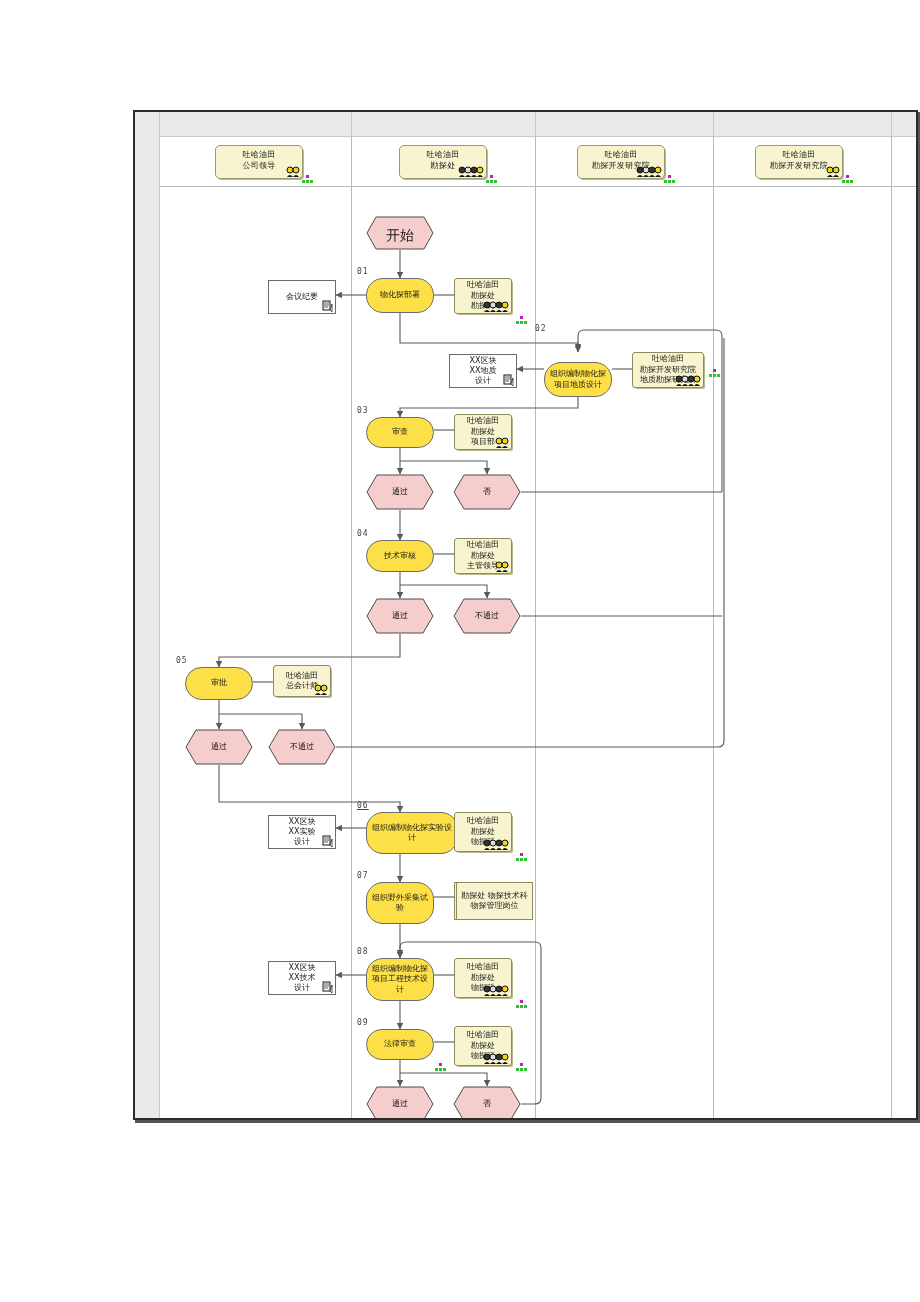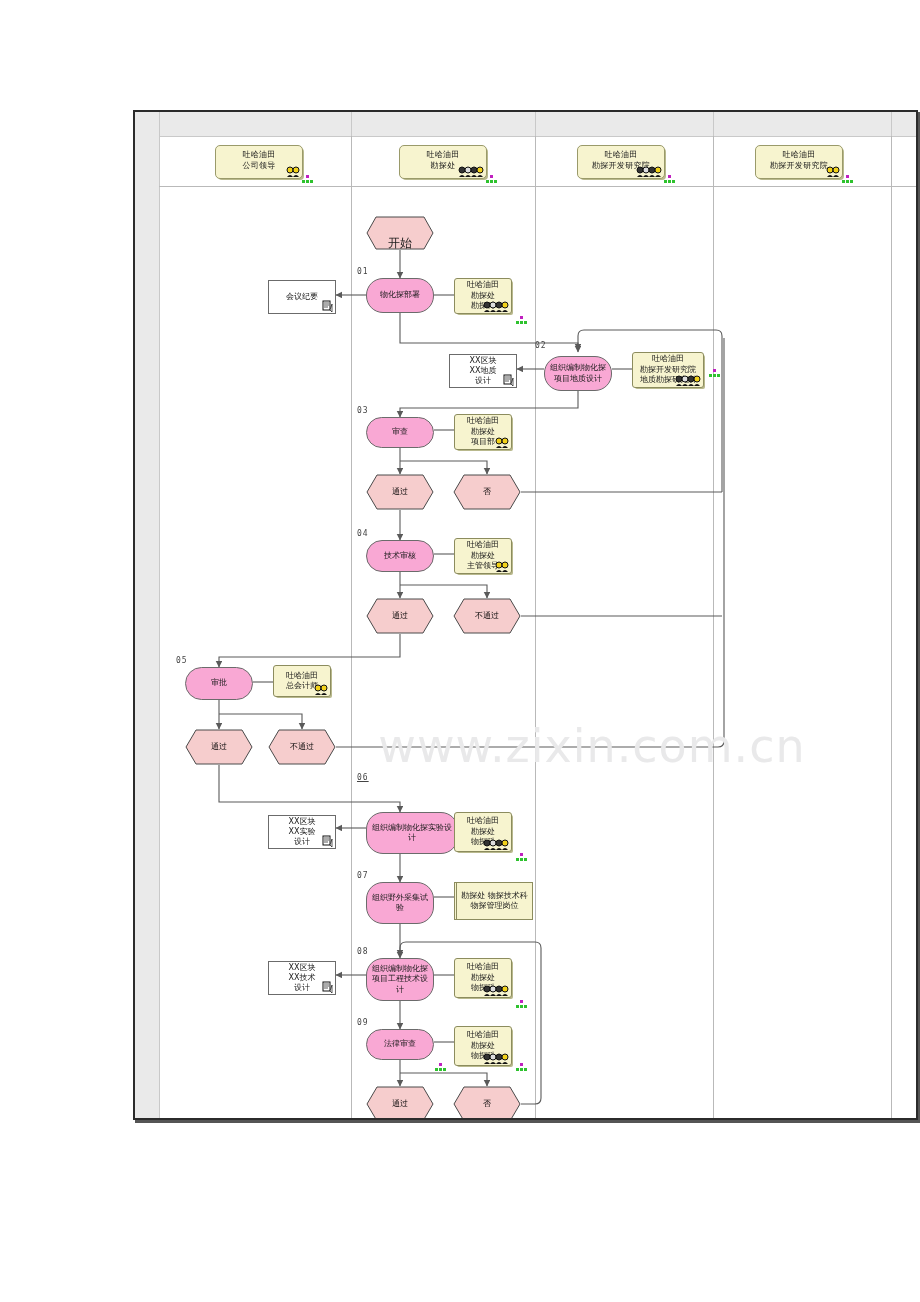--- a/index.html
+++ b/index.html
@@ -25,21 +25,21 @@
 
   
   .rolehdr{position:absolute;width:88px;height:34px;background:#f7f4cf;
       border:1px solid #9a9a6a;border-radius:5px;box-sizing:border-box;
       box-shadow:2px 2px 0 -1px #b9b98d;}
   .rolehdr .txt{position:absolute;left:0;right:0;top:4px;text-align:center;
       font-size:8px;line-height:10.5px;color:#1a1a1a;letter-spacing:.3px;}
 
   
   .node{position:absolute;box-sizing:border-box;}
-  .proc{background:#f9a8d4;border:1px solid #6b6b6b;border-radius:17px;
+  .proc{background:#fde047;border:1px solid #6b6b6b;border-radius:17px;
       display:flex;align-items:center;justify-content:center;text-align:center;
       font-size:8px;line-height:10.5px;color:#1a1a1a;padding:1px 3px;}
   .hexwrap{position:absolute;}
   .doc{background:#ffffff;border:1px solid #6b6b6b;display:flex;align-items:center;
       justify-content:center;text-align:center;font-size:8px;line-height:10px;
       color:#1a1a1a;padding:16px;position:absolute;box-sizing:border-box;}
   .role{background:#f7f4cf;border:1px solid #8c8c5e;position:absolute;box-sizing:border-box;
       display:flex;align-items:center;justify-content:center;text-align:center;
       font-size:8px;line-height:10.5px;color:#1a1a1a;padding:1px 3px;
       box-shadow:2px 2px 0 -1px #b9b98d;}
@@ -241,21 +241,21 @@
       <path d="M265,961 L352,961 L352,974" marker-end="url(#ah)"></path>
 
       <path d="M386,992 L400,992 Q406,992 406,986 L406,836 Q406,830 400,830 L271,830 Q265,830 265,836 L265,844" marker-end="url(#ah)"></path>
     </g>
   </svg>
 
   <div class="hexwrap" style="left:231px;top:104px;width:68px;height:34px;">
     <svg viewBox="0 0 68 34" style="position:absolute;left:0;top:0;width:68px;height:34px;">
       <polygon points="10,1 58,1 67,17 58,33 10,33 1,17" fill="#f6cdcd" stroke="#4a4a4a" stroke-width="1"></polygon>
     </svg>
-    <div style="position:absolute;left:0;top:11px;width:68px;text-align:center;font-size:12px;color:#1a1a1a;margin-top:8px;">开始</div>
+    <div style="position:absolute;left:0;top:11px;width:68px;text-align:center;font-size:14px;color:#1a1a1a;">开始</div>
   </div>
 
   <div class="stepno" style="left:222px;top:155px;">01</div>
   <div class="node proc" style="left:231px;top:166px;width:68px;height:35px;">物化探部署</div>
   <div class="doc" style="left:133px;top:168px;width:68px;height:31px;">
     <span>会议纪要</span>
     <svg class="fold" viewBox="0 0 11 12">
         <rect x="1" y="1" width="7" height="9" fill="#fff" stroke="#111"></rect>
         <path d="M2 3h5M2 5h5M2 7h4" stroke="#111" stroke-width=".7"></path>
         <path d="M8 10 L10 12 L10 4z" fill="#fff" stroke="#111" stroke-width=".7"></path>
@@ -278,22 +278,22 @@
         <path d="M19 11 q3-4 6 0z" fill="#111"></path>
     </svg>
   </div>
   <svg class="marker" style="left:381px;top:204px;" viewBox="0 0 11 11">
       <rect x="4" y="0" width="3" height="3" fill="#c020c0"></rect>
       <rect x="0" y="5" width="3" height="3" fill="#2ec22e"></rect>
       <rect x="4" y="5" width="3" height="3" fill="#2ec22e"></rect>
       <rect x="8" y="5" width="3" height="3" fill="#2ec22e"></rect>
     </svg>
 
-  <div class="stepno" style="left:400px;top:229px;">02</div>
-  <div class="node proc" style="left:409px;top:244px;width:68px;height:35px;">组织编制物化探项目地质设计</div>
+  <div class="stepno" style="left:400px;top:212px;">02</div>
+  <div class="node proc" style="left:409px;top:250px;width:68px;height:35px;">组织编制物化探项目地质设计</div>
   <div class="doc" style="left:314px;top:242px;width:68px;height:31px;">
     <span>XX区块XX地质设计</span>
     <svg class="fold" viewBox="0 0 11 12">
         <rect x="1" y="1" width="7" height="9" fill="#fff" stroke="#111"></rect>
         <path d="M2 3h5M2 5h5M2 7h4" stroke="#111" stroke-width=".7"></path>
         <path d="M8 10 L10 12 L10 4z" fill="#fff" stroke="#111" stroke-width=".7"></path>
       </svg>
   </div>
   <div class="role" style="left:497px;top:240px;width:72px;height:36px;border-radius:3px;">
     <div>
@@ -395,21 +395,21 @@
       </svg>
     <div style="position:absolute;left:0;top:12px;width:68px;text-align:center;font-size:8px;">通过</div>
   </div>
   <div class="hexwrap" style="left:133px;top:617px;width:68px;height:36px;">
     <svg viewBox="0 0 68 36" style="position:absolute;width:68px;height:36px;">
         <polygon points="11,1 57,1 67,18 57,35 11,35 1,18" fill="#f6cdcd" stroke="#4a4a4a"></polygon>
       </svg>
     <div style="position:absolute;left:0;top:12px;width:68px;text-align:center;font-size:8px;">不通过</div>
   </div>
 
-  <div class="stepno" style="left:222px;top:661px;text-decoration:underline;">06</div>
+  <div class="stepno" style="left:222px;top:689px;text-decoration:underline;">06</div>
   <div class="node proc" style="left:231px;top:700px;width:92px;height:42px;">组织编制物化探实验设计</div>
   <div class="doc" style="left:133px;top:703px;width:68px;height:31px;">
     <span>XX区块XX实验设计</span>
     <svg class="fold" viewBox="0 0 11 12">
         <rect x="1" y="1" width="7" height="9" fill="#fff" stroke="#111"></rect>
         <path d="M2 3h5M2 5h5M2 7h4" stroke="#111" stroke-width=".7"></path>
         <path d="M8 10 L10 12 L10 4z" fill="#fff" stroke="#111" stroke-width=".7"></path>
       </svg>
   </div>
   <div class="role" style="left:319px;top:700px;width:58px;height:40px;border-radius:3px;">
@@ -517,15 +517,14 @@
       </svg>
     <div style="position:absolute;left:0;top:12px;width:68px;text-align:center;font-size:8px;">通过</div>
   </div>
   <div class="hexwrap" style="left:318px;top:974px;width:68px;height:36px;">
     <svg viewBox="0 0 68 36" style="position:absolute;width:68px;height:36px;">
         <polygon points="11,1 57,1 67,18 57,35 11,35 1,18" fill="#f6cdcd" stroke="#4a4a4a"></polygon>
       </svg>
     <div style="position:absolute;left:0;top:12px;width:68px;text-align:center;font-size:8px;">否</div>
   </div>
 
-  <div id="watermark">www.zixin.com.cn</div>
 
 </div>
 
 </body></html>

